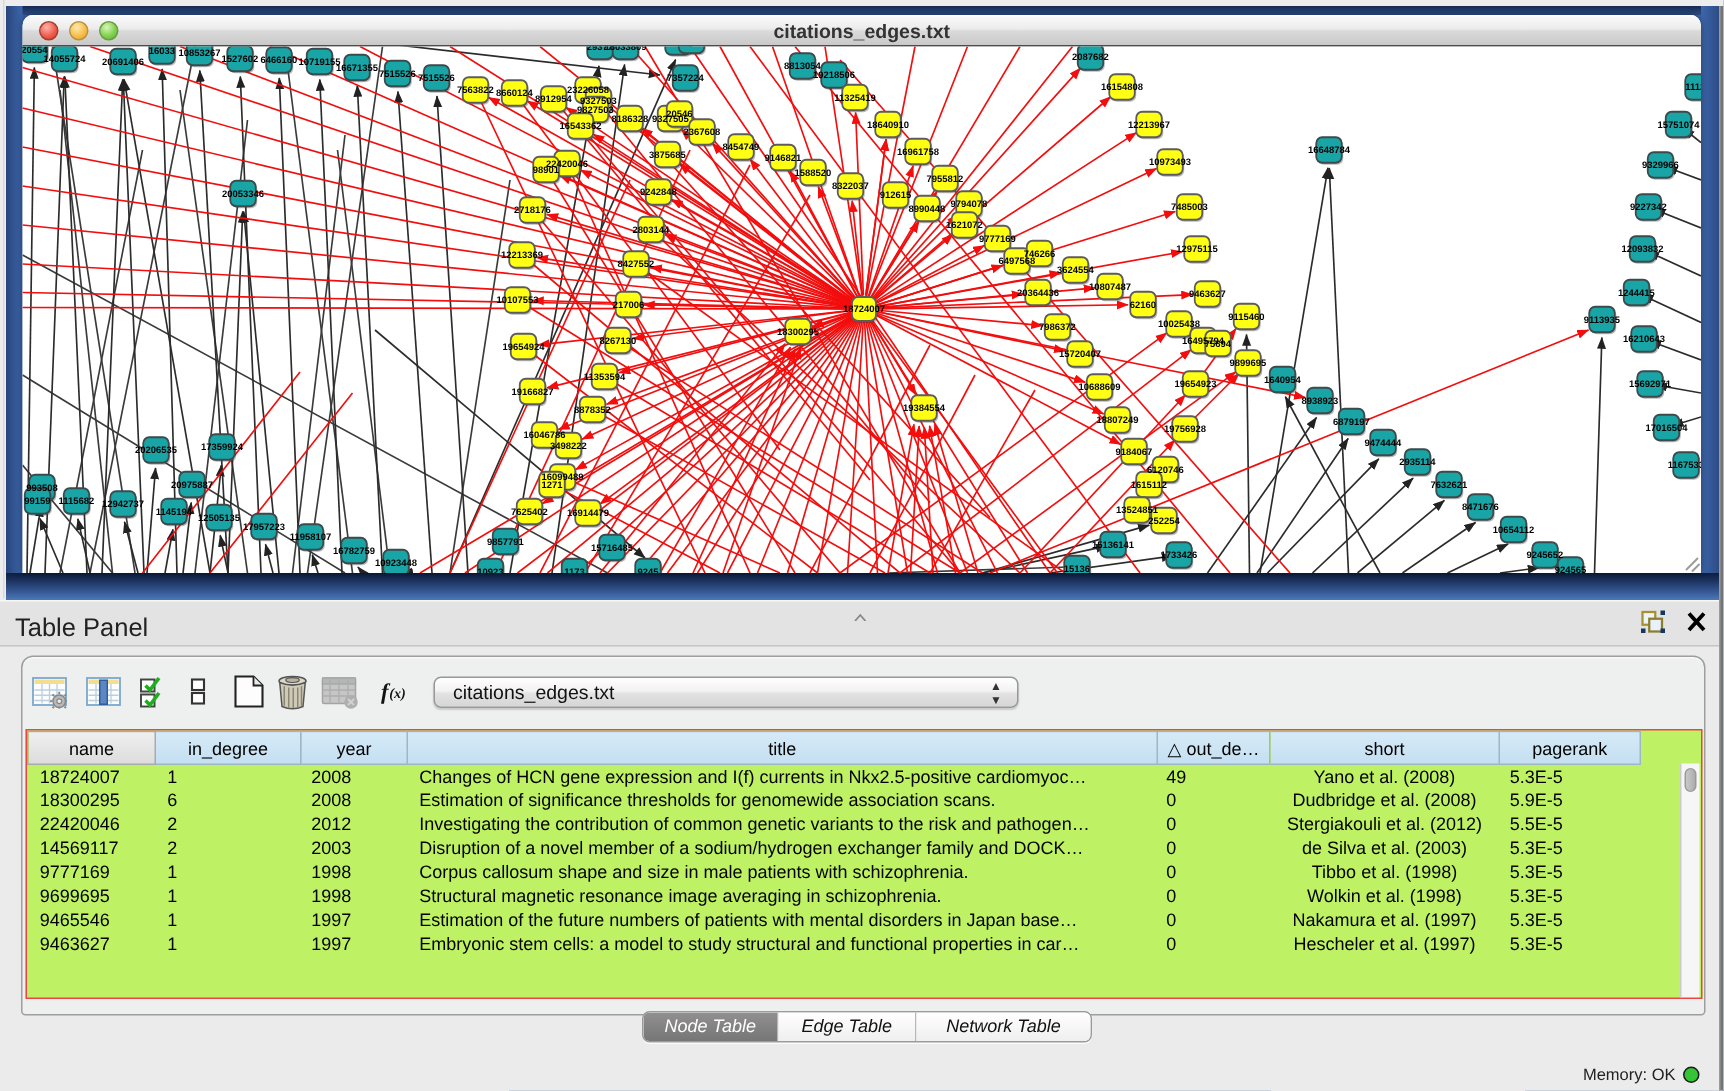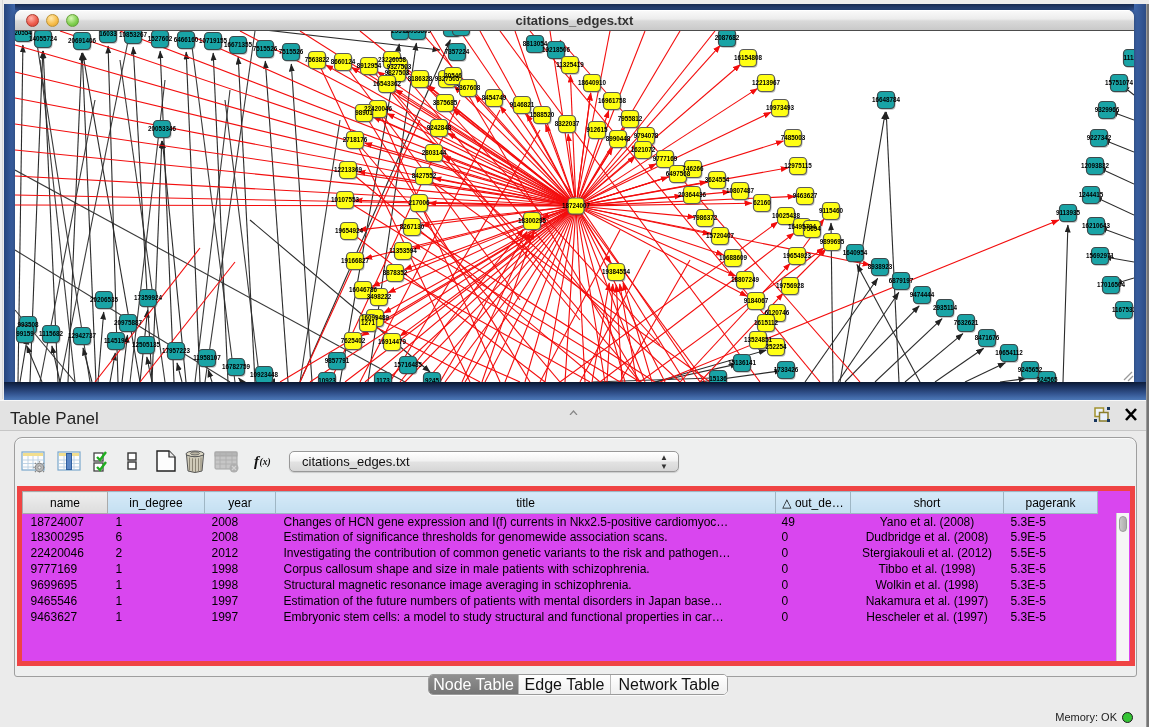--- a/index.html
+++ b/index.html
@@ -36,41 +36,41 @@
   box-shadow:inset 0 1px 0 #fafafa; }
 #toolbar { position:absolute; left:6px; top:11px; height:26px; }
 #toolbar svg { vertical-align:top; }
 #dropdown { position:absolute; left:274px; top:13px; width:390px; height:21px;
   border:1px solid #989898; border-radius:5px;
   background:linear-gradient(180deg,#ffffff,#f2f2f2 45%,#e2e2e2 55%,#d6d6d6);
   font-size:13px; color:#111; line-height:19px; padding-left:12px;
   box-shadow:0 1px 1px rgba(0,0,0,0.15); }
 #dropdown .ar { position:absolute; right:10px; top:1px; font-size:8px; color:#333; line-height:9px; }
 #tablewrap { position:absolute; left:2px; top:48px; width:1118px; height:180px;
-  background:#d946ef; border:5px solid #ef4444; overflow:hidden; }
+  background:#bef264; border:1px solid #ef4444; overflow:hidden; }
 table { border-collapse:collapse; table-layout:fixed; width:1075px; font-size:12px; }
 th { height:22px; background:linear-gradient(180deg,#d5eaf8,#c4dff1); border:1px solid #9fb6c4;
   font-weight:normal; font-size:12px; color:#000; padding:0; overflow:hidden; white-space:nowrap; }
 th.first { background:linear-gradient(180deg,#efefef,#dcdcdc); border-color:#aaa; }
 td { height:15.9px; padding:0; font-size:12px; color:#000; white-space:nowrap; overflow:hidden; }
 td.c1 { padding-left:8px; }
 td.c2 { padding-left:8px; }
 td.c3 { padding-left:7px; }
 td.c4 { padding-left:8px; }
 td.c5 { padding-left:6px; }
 td.c6 { text-align:center; }
 td.c7 { padding-left:7px;margin-top:48px; }
 #vscroll { position:absolute; right:1px; top:22px; width:13px; height:156px; background:#f6f6f6;
   border-left:1px solid #ccc; }
 #vthumb { position:absolute; left:2px; top:3px; width:8px; height:16px; border-radius:4px;
   background:linear-gradient(90deg,#c9c9c9,#adadad); border:1px solid #9a9a9a; }
 #tabs { position:absolute; left:428px; top:274px; width:300px; height:21px; display:flex;
   border:1px solid #9b9b9b; border-radius:5px; overflow:hidden; background:#fff;
-  font-size:16px; line-height:19px; text-align:center;
-  box-shadow:0 1px 0 rgba(255,255,255,0.8); }
+  font-size:12px; line-height:19px; text-align:center;
+  box-shadow:0 1px 0 rgba(255,255,255,0.8);font-style:italic; }
 #tabs div { border-right:1px solid #b8b8b8; background:linear-gradient(180deg,#ffffff,#efefef); color:#111; }
 #tabs div.sel { background:linear-gradient(180deg,#909090,#767676); color:#fff; }
 #tabs div:last-child { border-right:none; }
 #membar { position:absolute; right:13px; top:311px; font-size:11px; color:#222; }
 #memdot { display:inline-block; width:11px; height:11px; border-radius:50%; background:#35c435;
   border:1.5px solid #1c1c1c; vertical-align:-2px; margin-left:5px; }
 #tpicons { position:absolute; right:8px; top:5px; }
 #caret { position:absolute; left:569px; top:1px; width:9px; height:5px; }
 </style></head>
 <body>
@@ -884,20 +884,29 @@
 <tr>
                 <td class="c1">22420046</td>
                 <td class="c2">2</td>
                 <td class="c3">2012</td>
                 <td class="c4">Investigating the contribution of common genetic variants to the risk and pathogen…</td>
                 <td class="c5">0</td>
                 <td class="c6">Stergiakouli et al. (2012)</td>
                 <td class="c7">5.5E-5</td>
               </tr>
 <tr>
+                <td class="c1">14569117</td>
+                <td class="c2">2</td>
+                <td class="c3">2003</td>
+                <td class="c4">Disruption of a novel member of a sodium/hydrogen exchanger family and DOCK…</td>
+                <td class="c5">0</td>
+                <td class="c6">de Silva et al. (2003)</td>
+                <td class="c7">5.3E-5</td>
+              </tr>
+<tr>
                 <td class="c1">9777169</td>
                 <td class="c2">1</td>
                 <td class="c3">1998</td>
                 <td class="c4">Corpus callosum shape and size in male patients with schizophrenia.</td>
                 <td class="c5">0</td>
                 <td class="c6">Tibbo et al. (1998)</td>
                 <td class="c7">5.3E-5</td>
               </tr>
 <tr>
                 <td class="c1">9699695</td>

